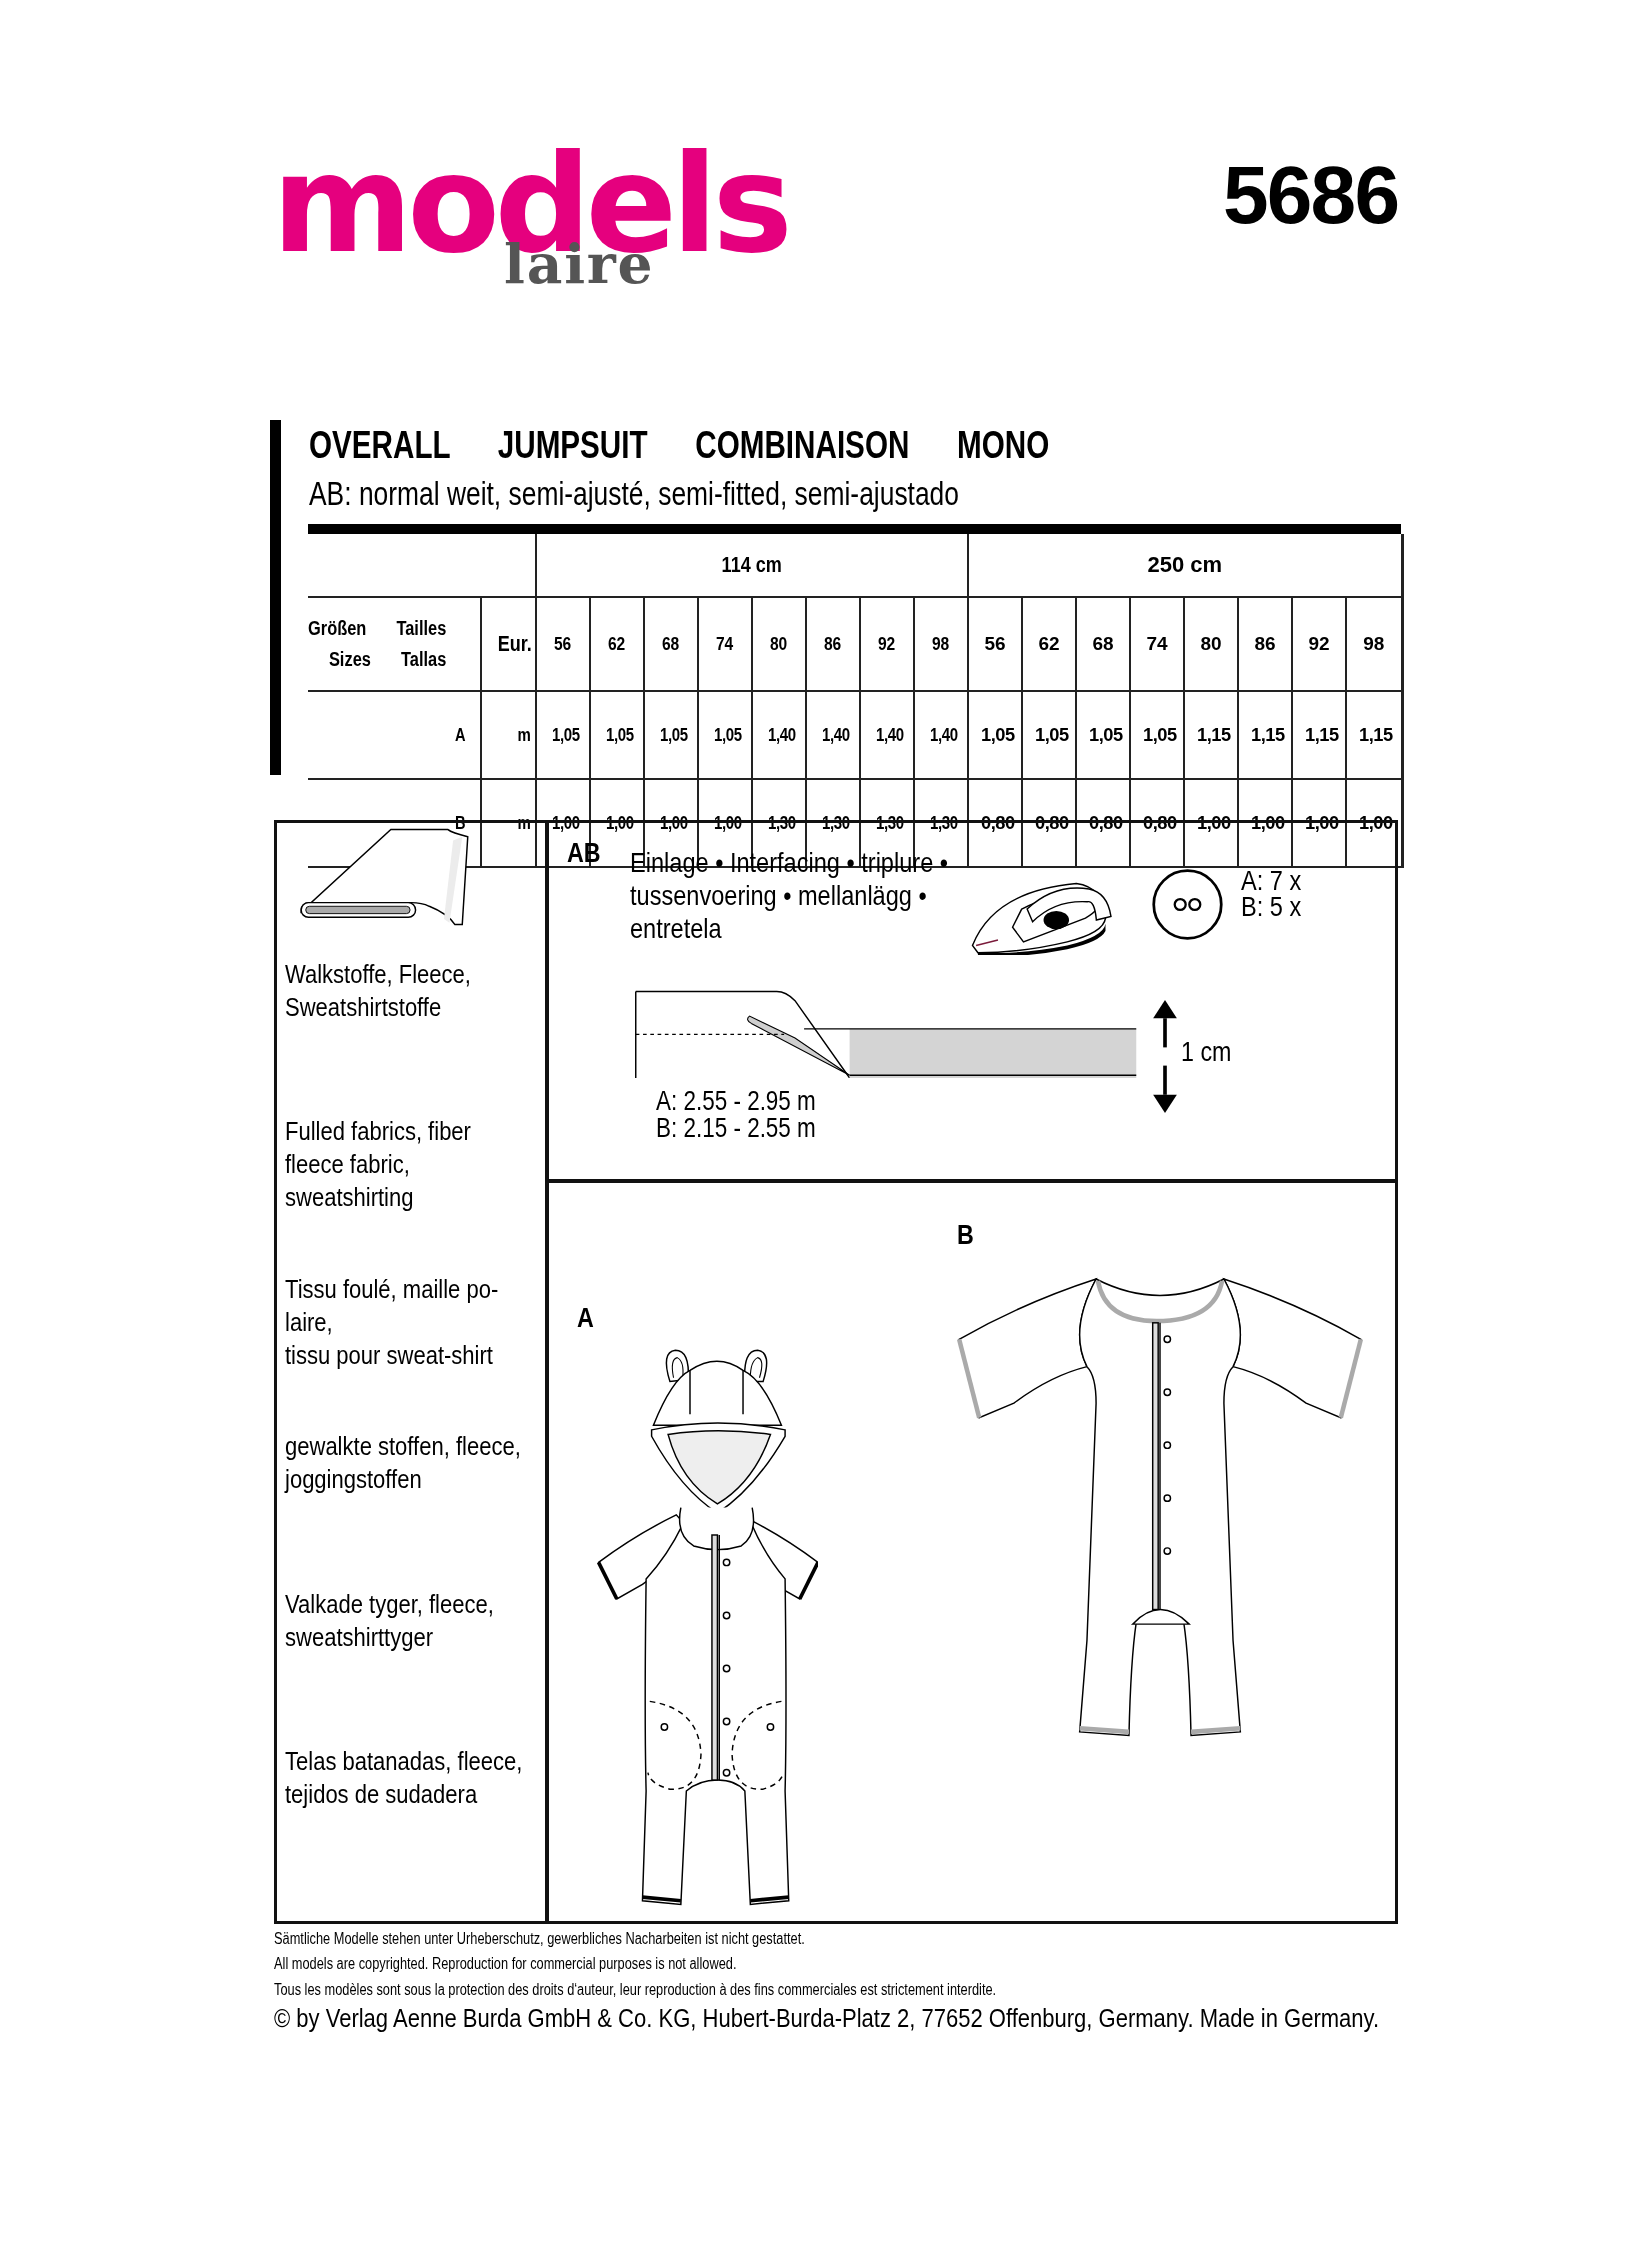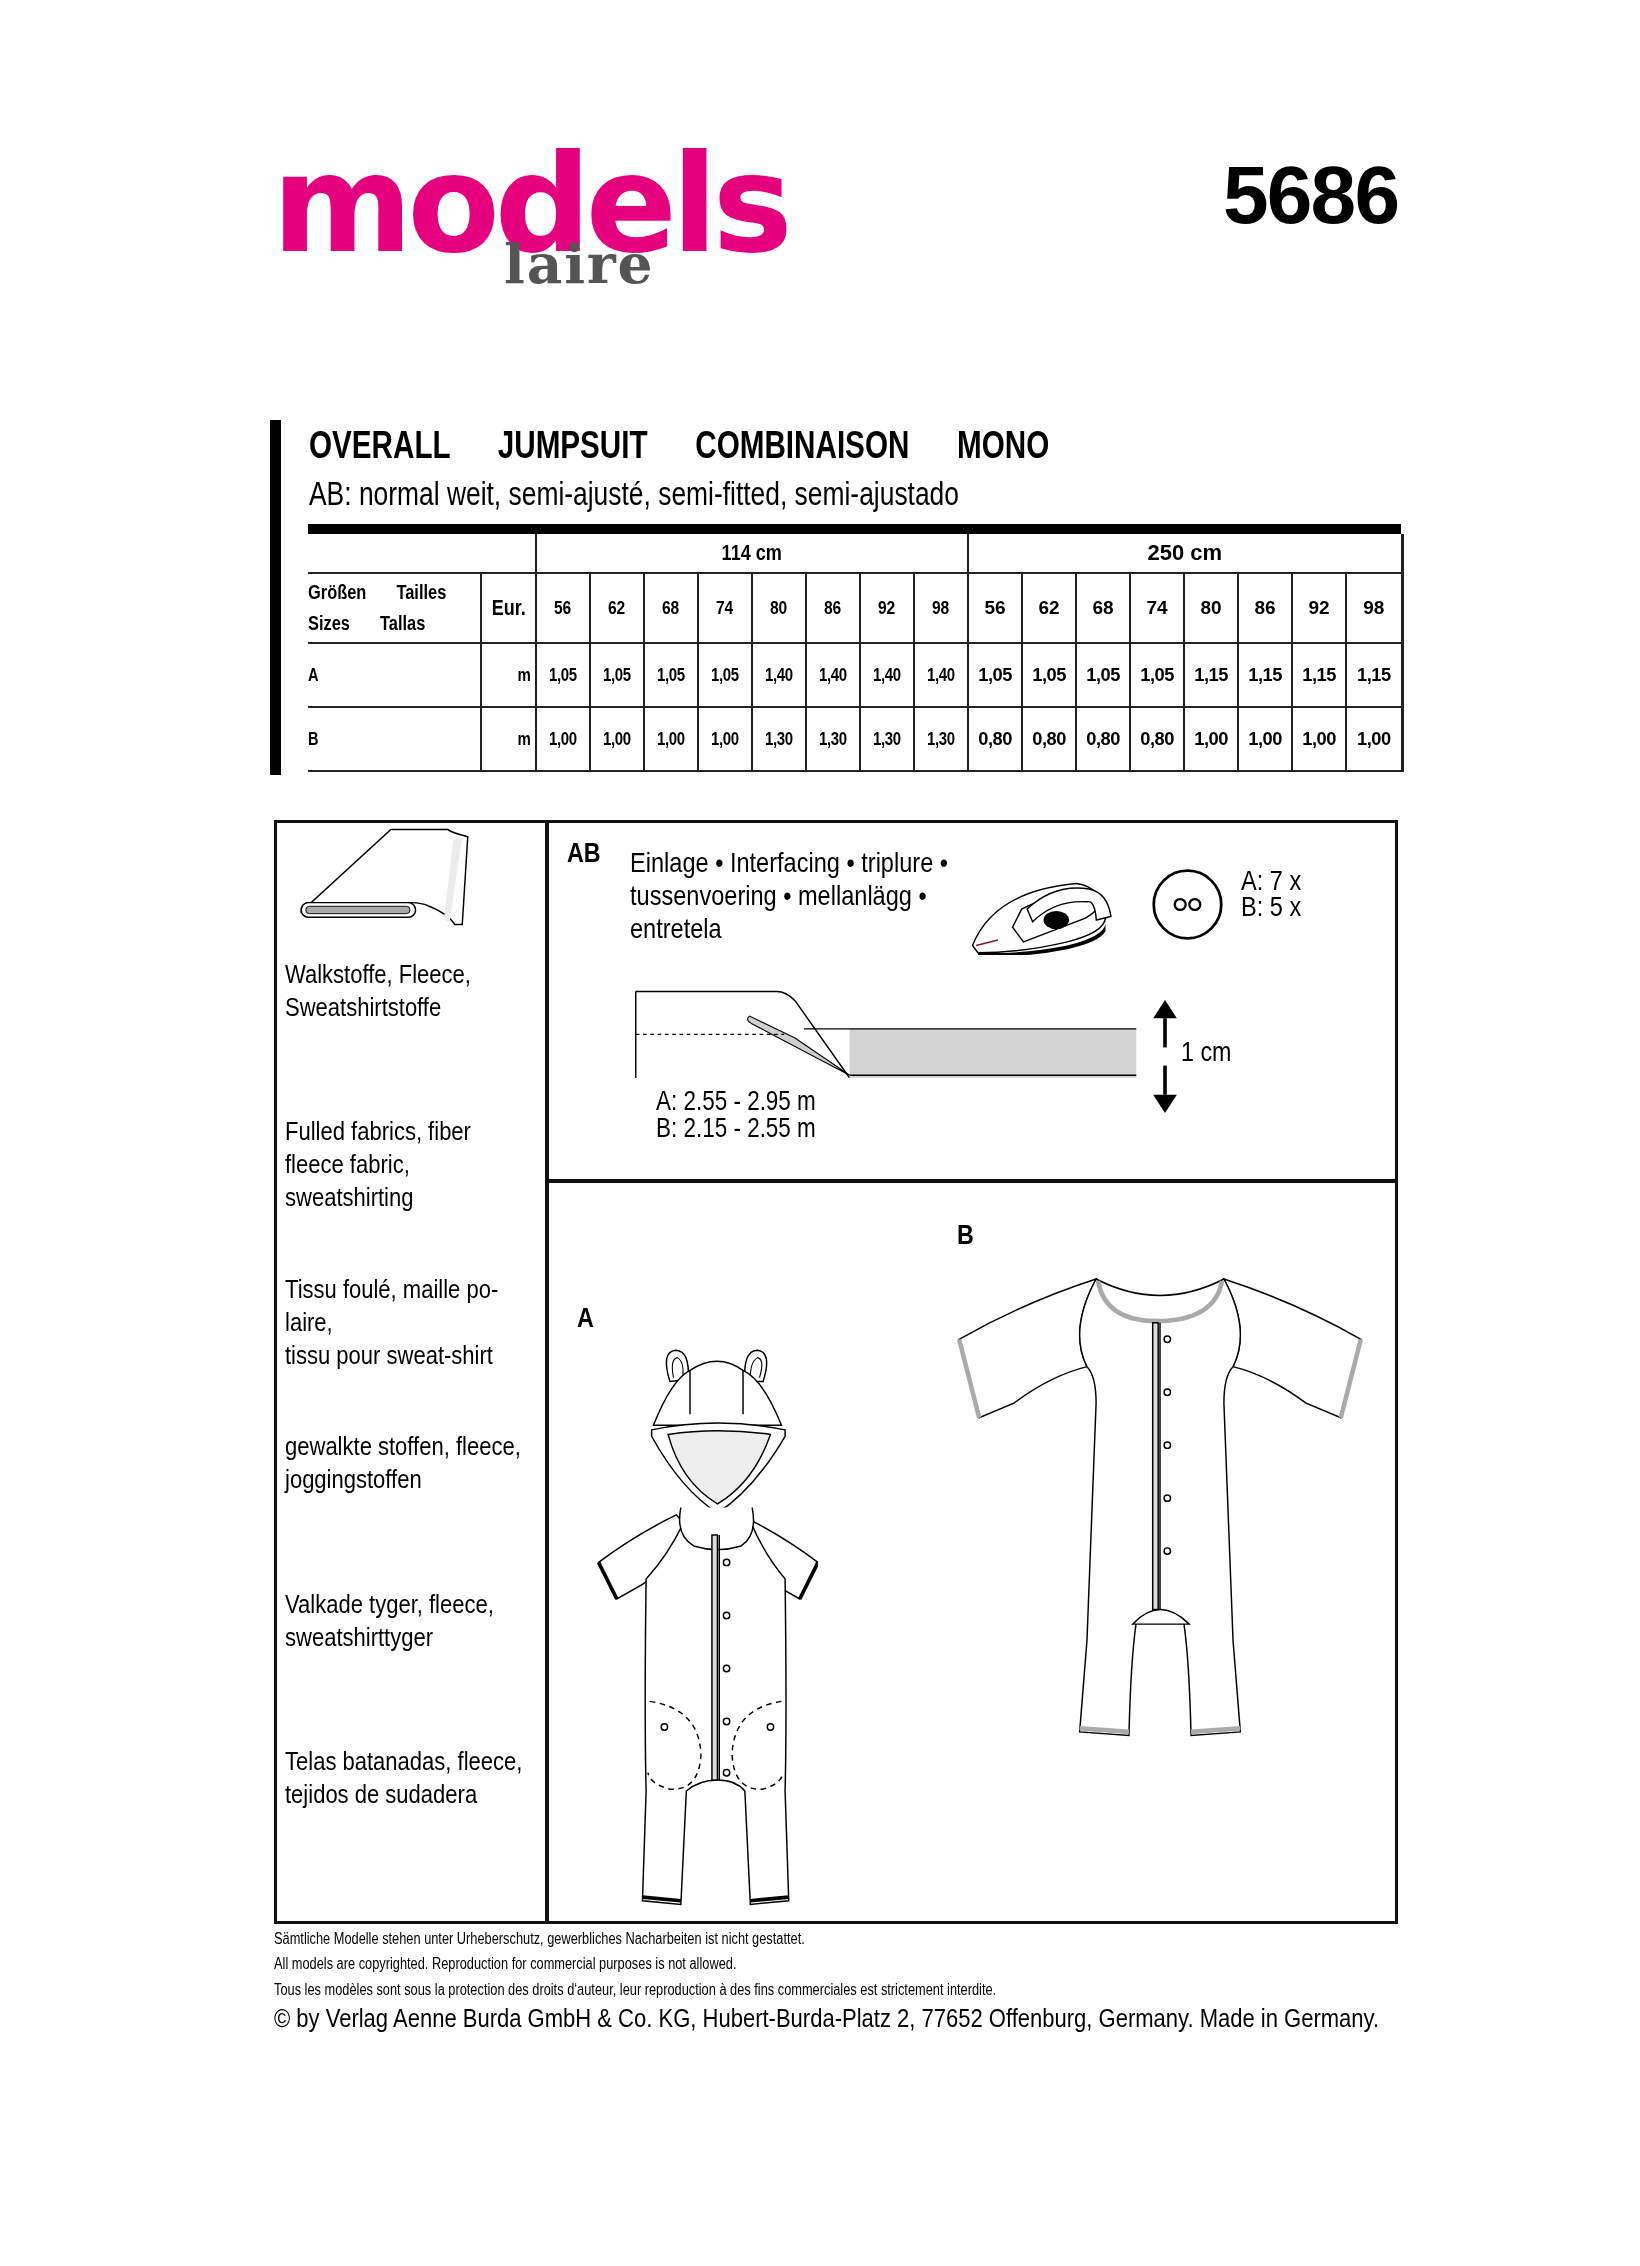--- a/index.html
+++ b/index.html
@@ -19,28 +19,28 @@
   .left-bar { left:270px; top:420px; width:11px; height:355px; background:#000; }
   .title { left:309px; top:426px; font-size:38px; font-weight:700; transform:scaleX(0.78);
            transform-origin:left top; word-spacing:20px; white-space:nowrap; line-height:1; }
   .subtitle { left:309px; top:477px; font-size:33px; transform:scaleX(0.8);
               transform-origin:left top; white-space:nowrap; line-height:1; }
 
   
   .tbl { left:308px; top:524px; width:1093px; }
   .tbl-topbar { position:absolute; left:0; top:0; width:1093px; height:10px; background:#000; }
   .tbl table { position:absolute; left:0; top:10px; border-collapse:collapse; width:1093px; table-layout:fixed; }
-  .tbl td { border:2.7px solid #222; padding:0; text-align:center; font-weight:700;
+  .tbl td { border:2.7px solid #222; padding:12px; text-align:center; font-weight:700;
             font-size:19px; height:0;margin-top:26px; }
   .tbl td.nl { border-left:none; }
   .tbl td.noborder-top { border-top:none; }
   .tbl tr.r-group td { height:38px; font-size:22px; }
   .tbl tr.r-sizes td { height:68px; }
   .tbl tr.r-data td { height:62px; font-size:18.3px; letter-spacing:-0.5px; }
-  .tbl td.lbl { text-align:left; font-weight:700; font-size:20px; padding-left:0; border-left:none;
+  .tbl td.lbl { text-align:right; font-weight:700; font-size:20px; padding-left:0; border-left:none;
                 transform-origin:left; }
   .tbl td.eur { font-weight:700; font-size:22px; }
   .tbl td.unit { text-align:right; padding-right:3.7px; font-size:22px; }
   .narrow { display:inline-block; transform:scaleX(0.8); transform-origin:left center; white-space:nowrap; }
   .narrow-c { display:inline-block; transform:scaleX(0.82); white-space:nowrap; }
   .sizes-lbl { line-height:31px; word-spacing:12.8px; }
   .tbl td.r-edge { border-right:3.7px solid #222; }
 
   
   .box { left:274px; top:820px; width:1124px; height:1104px; border:3.7px solid #111; box-sizing:border-box; }

